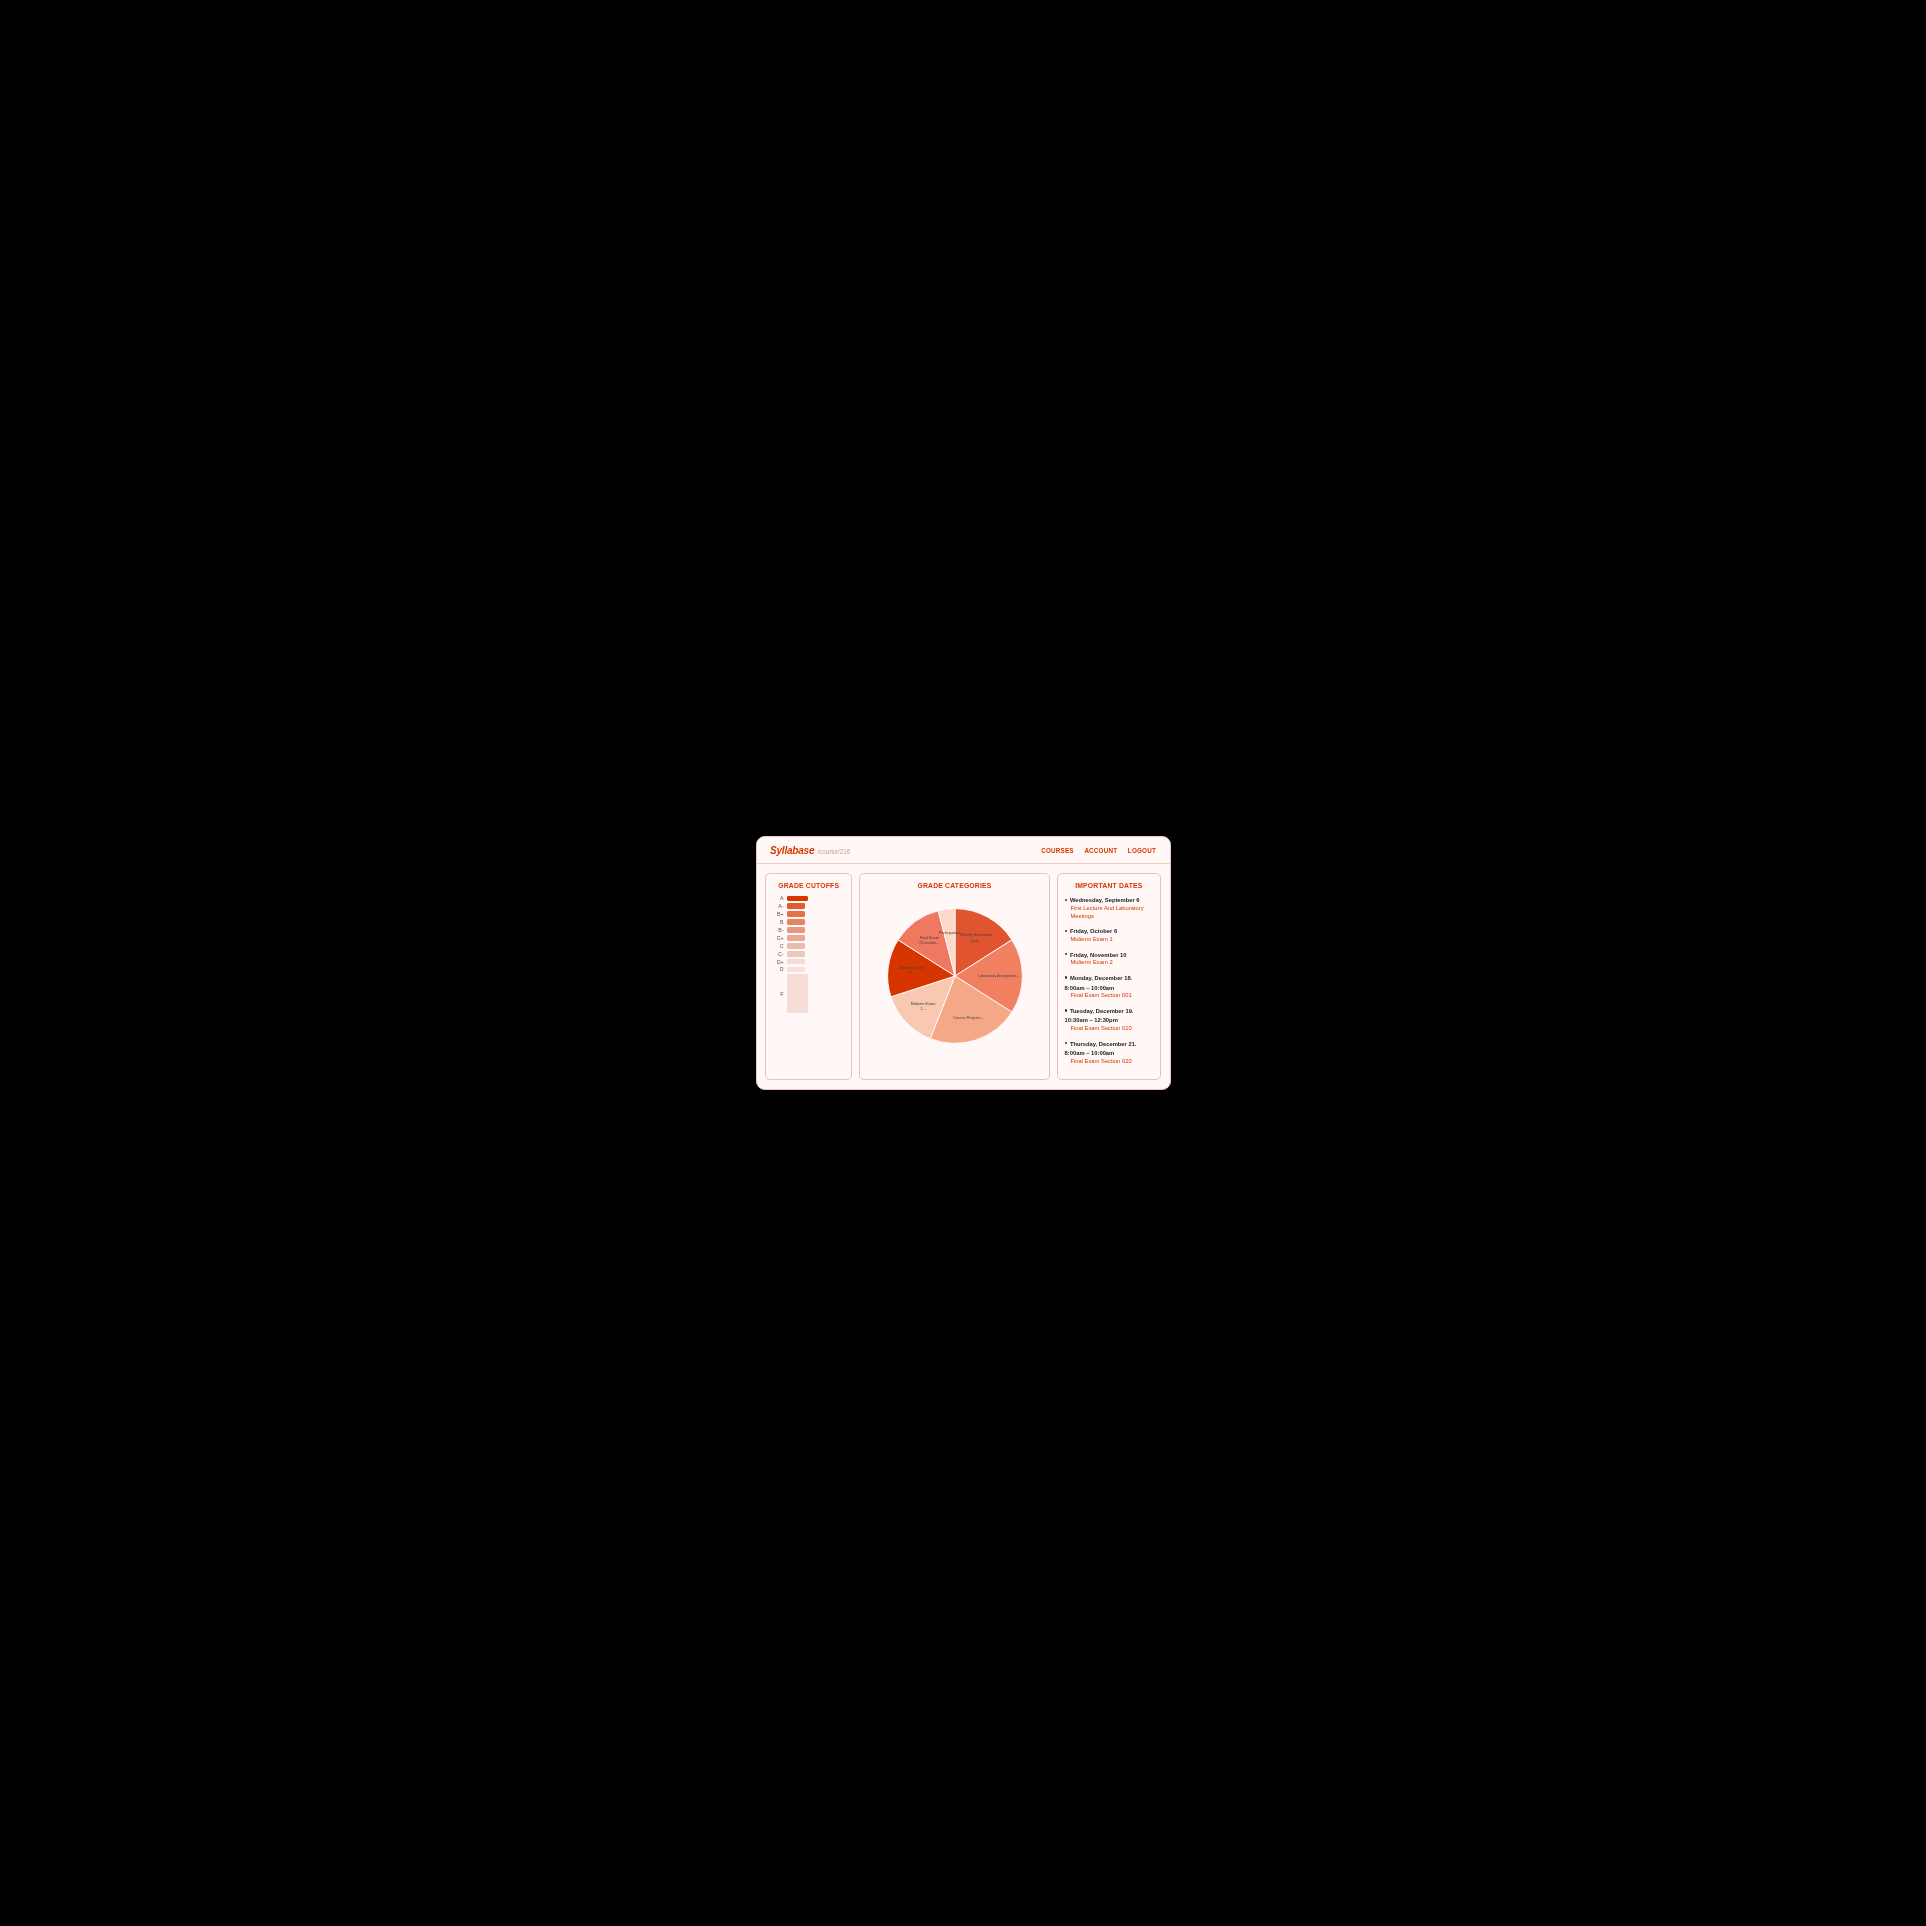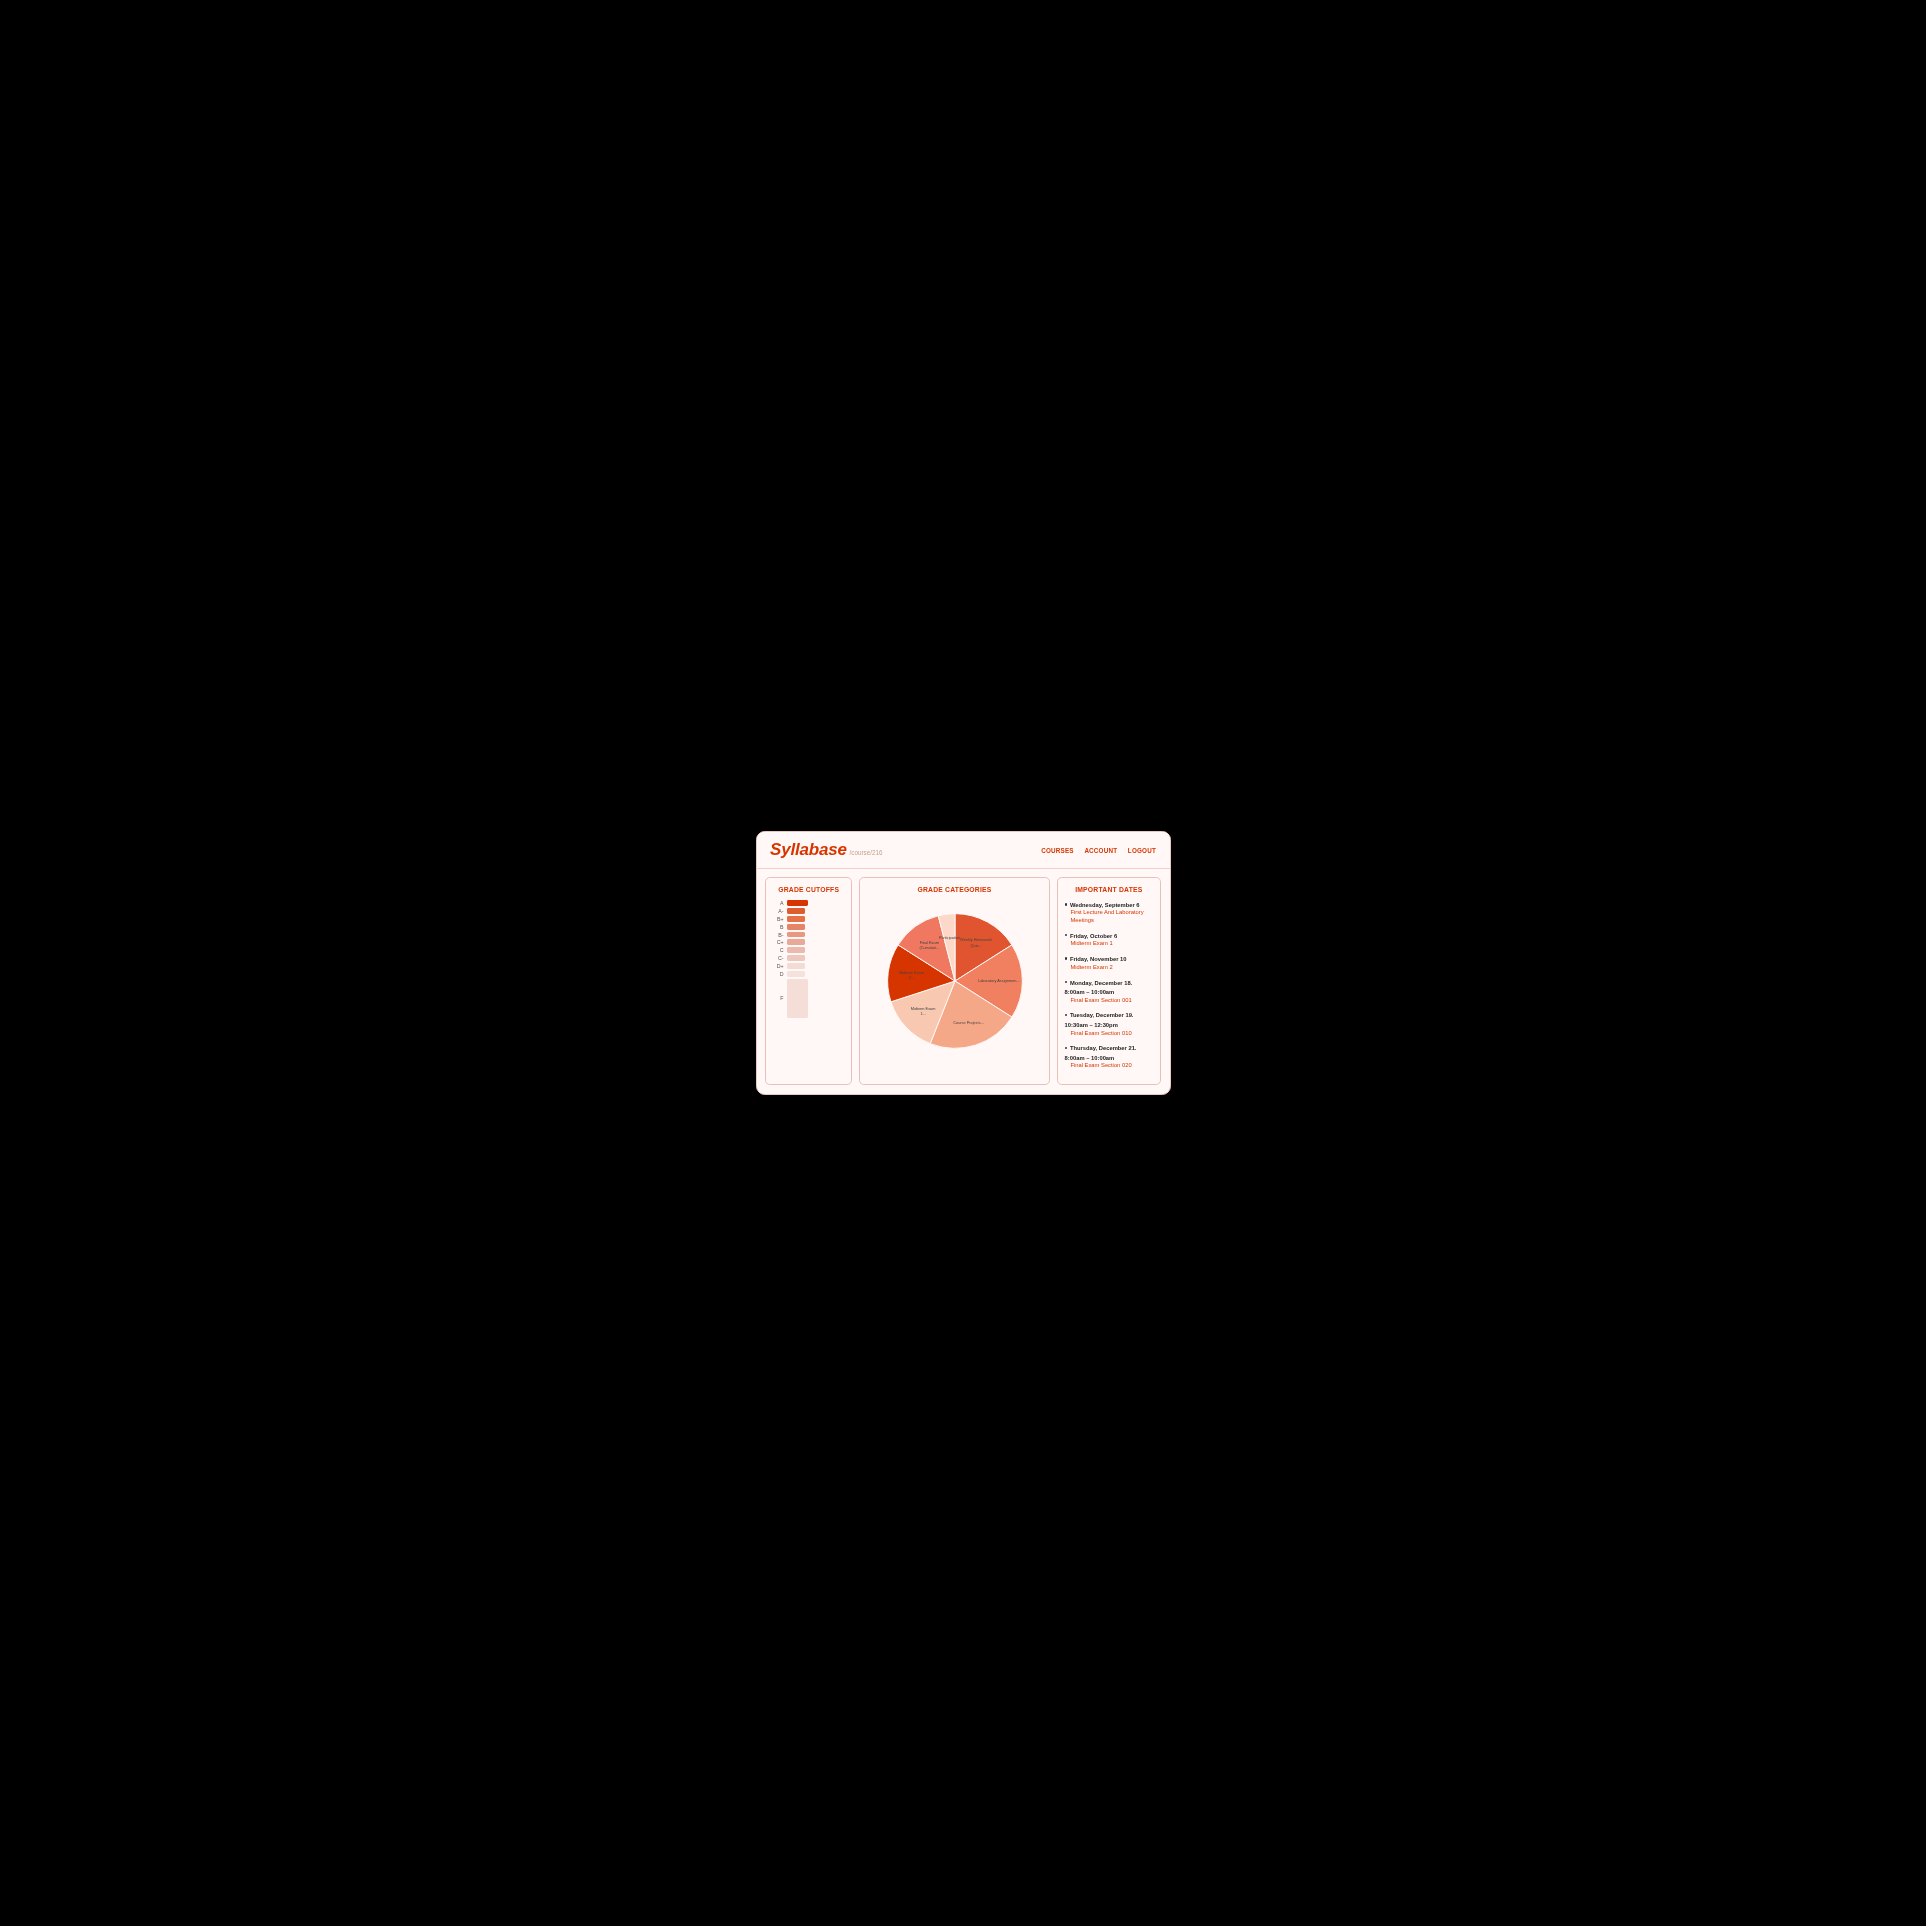--- a/index.html
+++ b/index.html
@@ -28,21 +28,21 @@
       padding: 7.7px 13.5px;
       background: #fff8f7;
       border-bottom: 0.5px solid #f0d0c8;
     }
     .logo-area {
       display: flex;
       align-items: baseline;
       gap: 2.9px;
     }
     .logo-text {
-      font-size: 17px;
+      font-size: 10px;
       font-weight: 900;
       color: #d63500;
       font-style: italic;
       letter-spacing: -0.2px;
     }
     .logo-path {
       font-size: 6.3px;
       color: #c8a090;
       font-weight: 400;
     }

